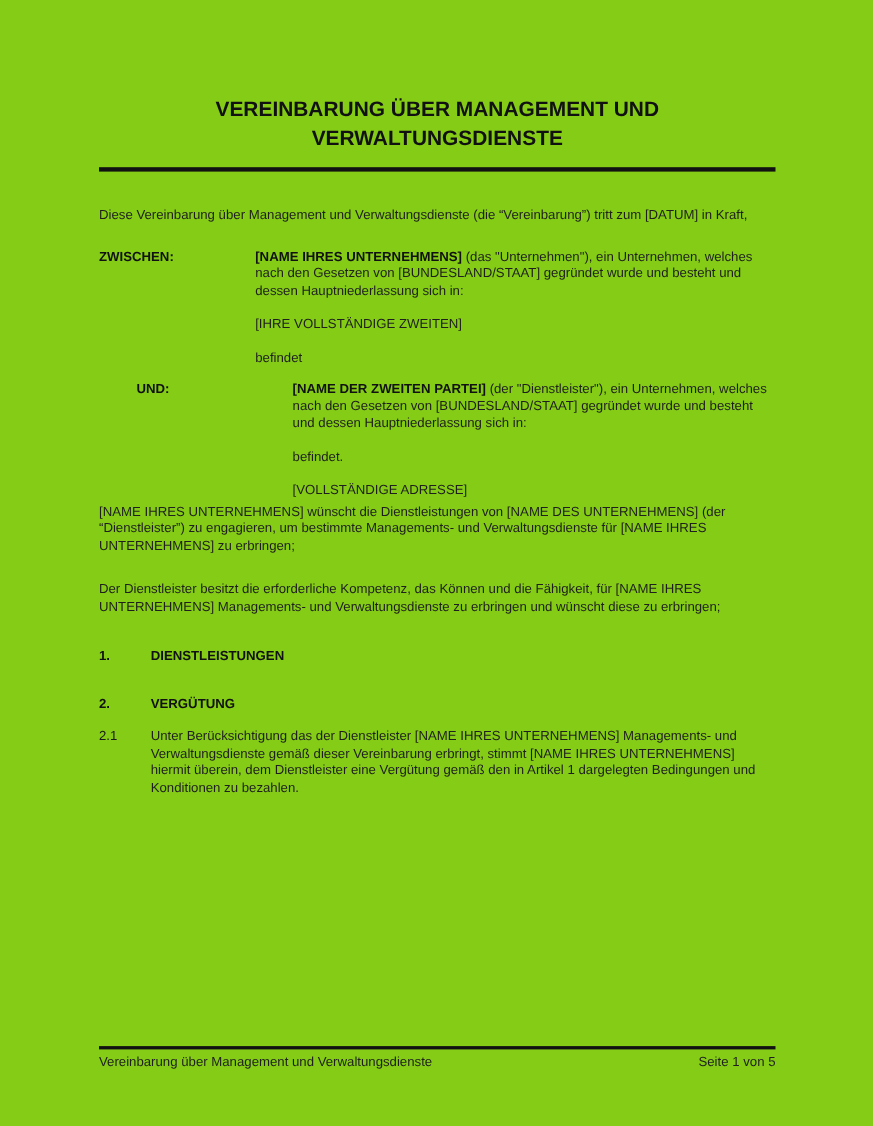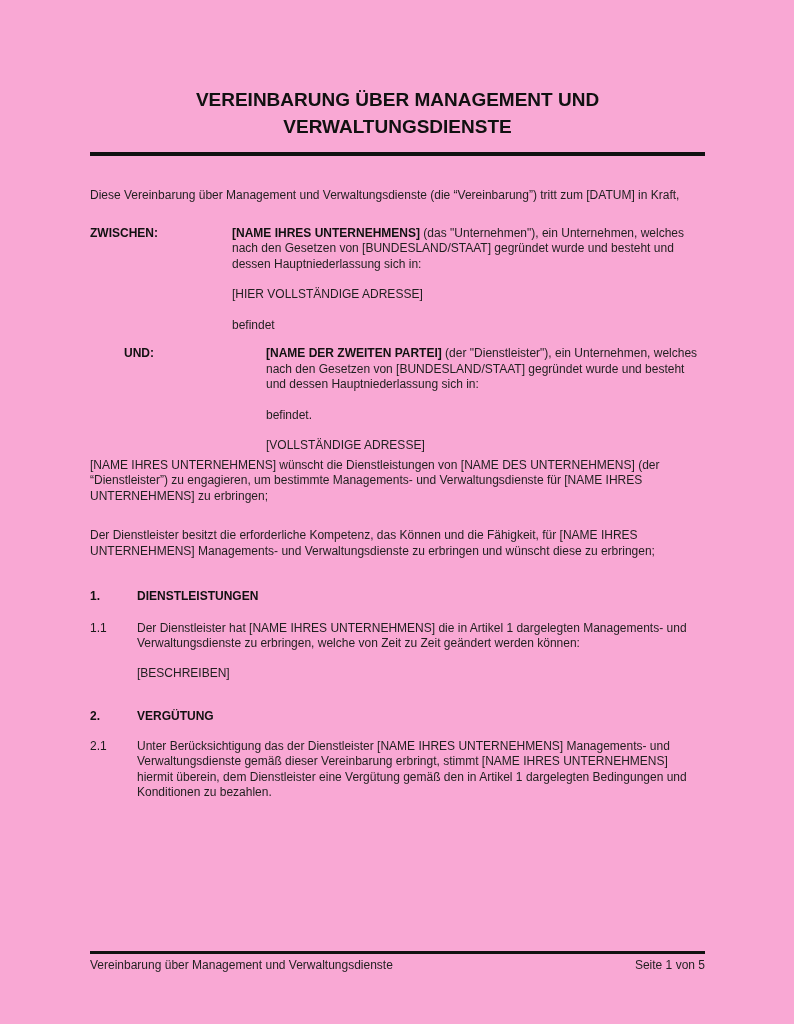--- a/index.html
+++ b/index.html
@@ -6,21 +6,21 @@
   html, body { background: #ffffff; }
   body {
     font-family: "Liberation Sans", "DejaVu Sans", sans-serif;
     color: #1a1a1a;
     -webkit-font-smoothing: antialiased;
   }
   .page {
     position: relative;
     width: 794px;
     height: 1024px;
-    background: #f9a8d4;
+    background: #84cc16;
     overflow: hidden;
   }
   .content {
     padding: 86px 89px 0 90px;
     font-size: 12px;
     line-height: 15.5px;
   }
   .doc-title {
     font-size: 19px;
     line-height: 27px;
@@ -102,47 +102,40 @@
 
     <h1 class="doc-title">VEREINBARUNG ÜBER MANAGEMENT UND VERWALTUNGSDIENSTE</h1>
     <div class="title-rule"></div>
 
     <p class="para intro">Diese Vereinbarung über Management und Verwaltungsdienste (die “Vereinbarung”) tritt zum [DATUM] in Kraft,</p>
 
     <div class="party-row first">
       <div class="party-label">ZWISCHEN:</div>
       <div class="party-body">
         <p class="para"><span class="bold-name">[NAME IHRES UNTERNEHMENS]</span><span> (das "Unternehmen"), ein Unternehmen, welches nach den Gesetzen von [BUNDESLAND/STAAT] gegründet wurde und besteht und dessen Hauptniederlassung sich in:</span></p>
-        <p class="para sub">[HIER VOLLSTÄNDIGE ADRESSE]</p>
+        <p class="para sub">[IHRE VOLLSTÄNDIGE ZWEITEN]</p>
         <p class="para sub">befindet</p>
       </div>
     </div>
 
     <div class="party-row second">
       <div class="party-label">UND:</div>
       <div class="party-body">
         <p class="para"><span class="bold-name">[NAME DER ZWEITEN PARTEI]</span><span> (der "Dienstleister"), ein Unternehmen, welches nach den Gesetzen von [BUNDESLAND/STAAT] gegründet wurde und besteht und dessen Hauptniederlassung sich in:</span></p>
         <p class="para sub">befindet.</p>
         <p class="para sub">[VOLLSTÄNDIGE ADRESSE]</p>
       </div>
     </div>
 
     <p class="para recital gap">[NAME IHRES UNTERNEHMENS] wünscht die Dienstleistungen von [NAME DES UNTERNEHMENS] (der “Dienstleister”) zu engagieren, um bestimmte Managements- und Verwaltungsdienste für [NAME IHRES UNTERNEHMENS] zu erbringen;</p>
     <p class="para recital">Der Dienstleister besitzt die erforderliche Kompetenz, das Können und die Fähigkeit, für [NAME IHRES UNTERNEHMENS] Managements- und Verwaltungsdienste zu erbringen und wünscht diese zu erbringen;</p>
 
     <div class="section-heading">
       <div class="num-col">1.</div>
       <div>DIENSTLEISTUNGEN</div>
-    </div>
-    <div class="clause">
-      <div class="num-col">1.1</div>
-      <div class="clause-body">
-        <p class="para">Der Dienstleister hat [NAME IHRES UNTERNEHMENS] die in Artikel 1 dargelegten Managements- und Verwaltungsdienste zu erbringen, welche von Zeit zu Zeit geändert werden können:</p>
-        <p class="para sub">[BESCHREIBEN]</p>
-      </div>
     </div>
 
     <div class="section-heading section-2">
       <div class="num-col">2.</div>
       <div>VERGÜTUNG</div>
     </div>
     <div class="clause clause-tight">
       <div class="num-col">2.1</div>
       <div class="clause-body">
         <p class="para">Unter Berücksichtigung das der Dienstleister [NAME IHRES UNTERNEHMENS] Managements- und Verwaltungsdienste gemäß dieser Vereinbarung erbringt, stimmt [NAME IHRES UNTERNEHMENS] hiermit überein, dem Dienstleister eine Vergütung gemäß den in Artikel 1 dargelegten Bedingungen und Konditionen zu bezahlen.</p>

